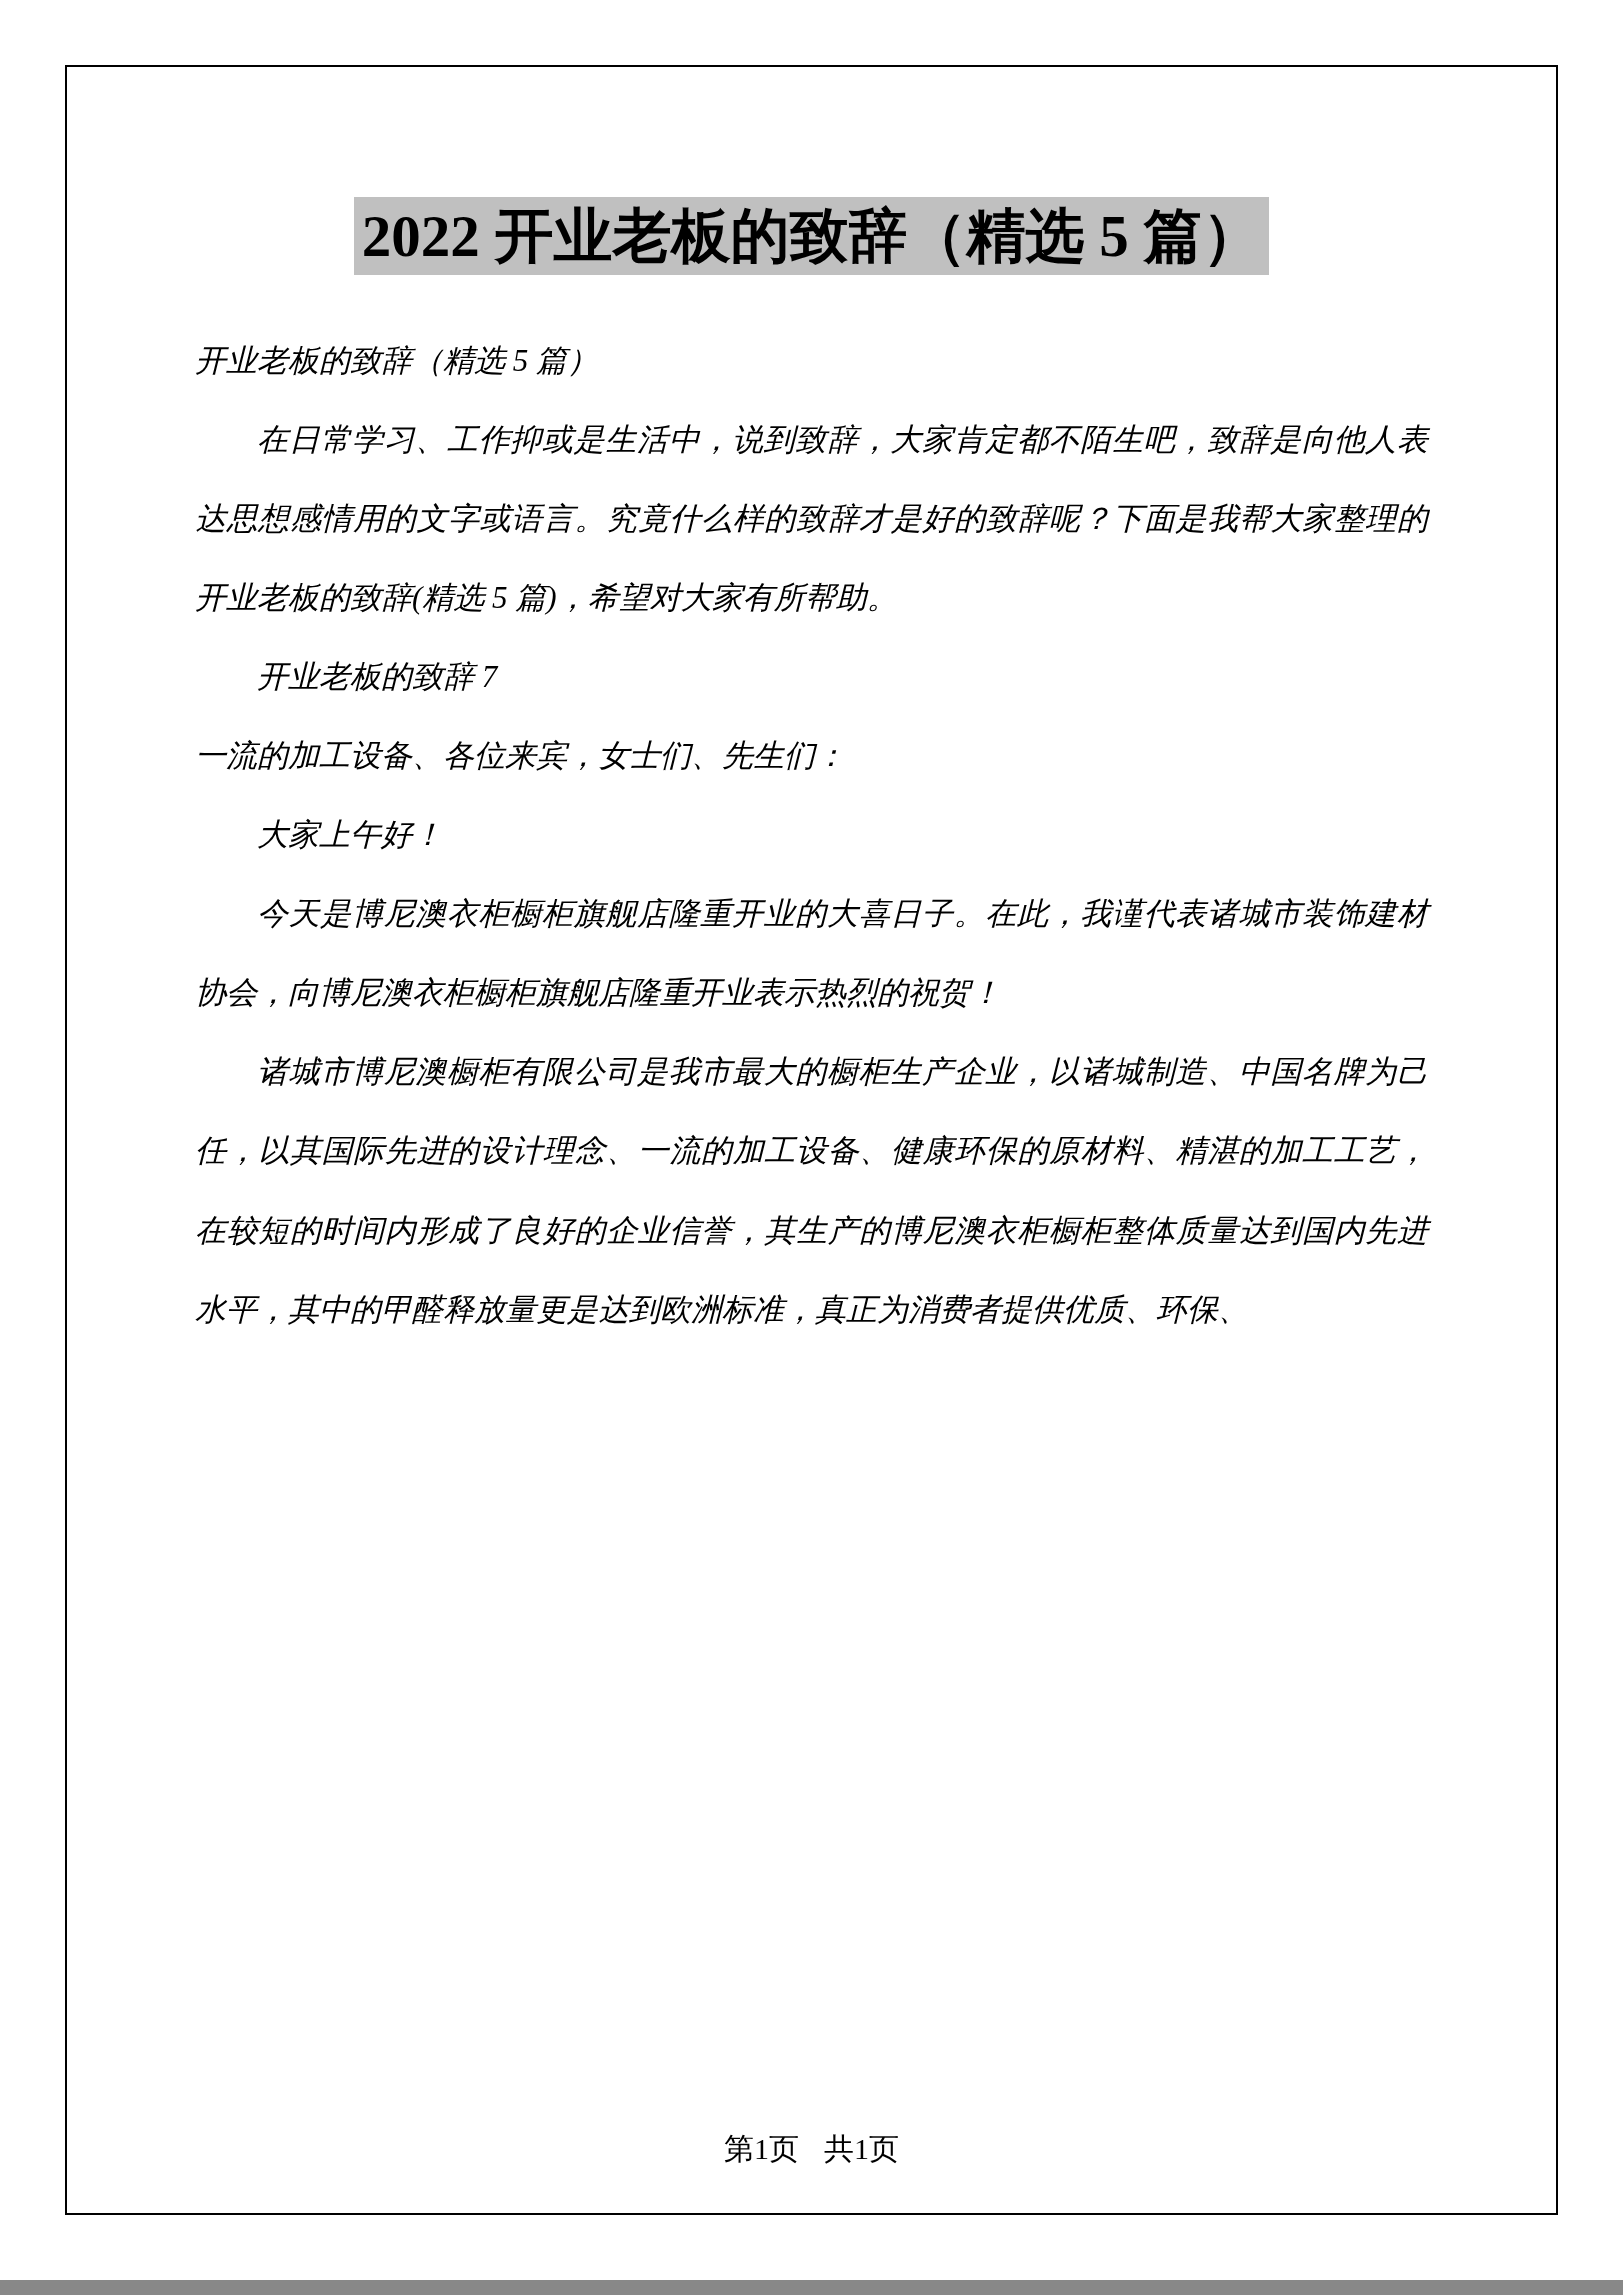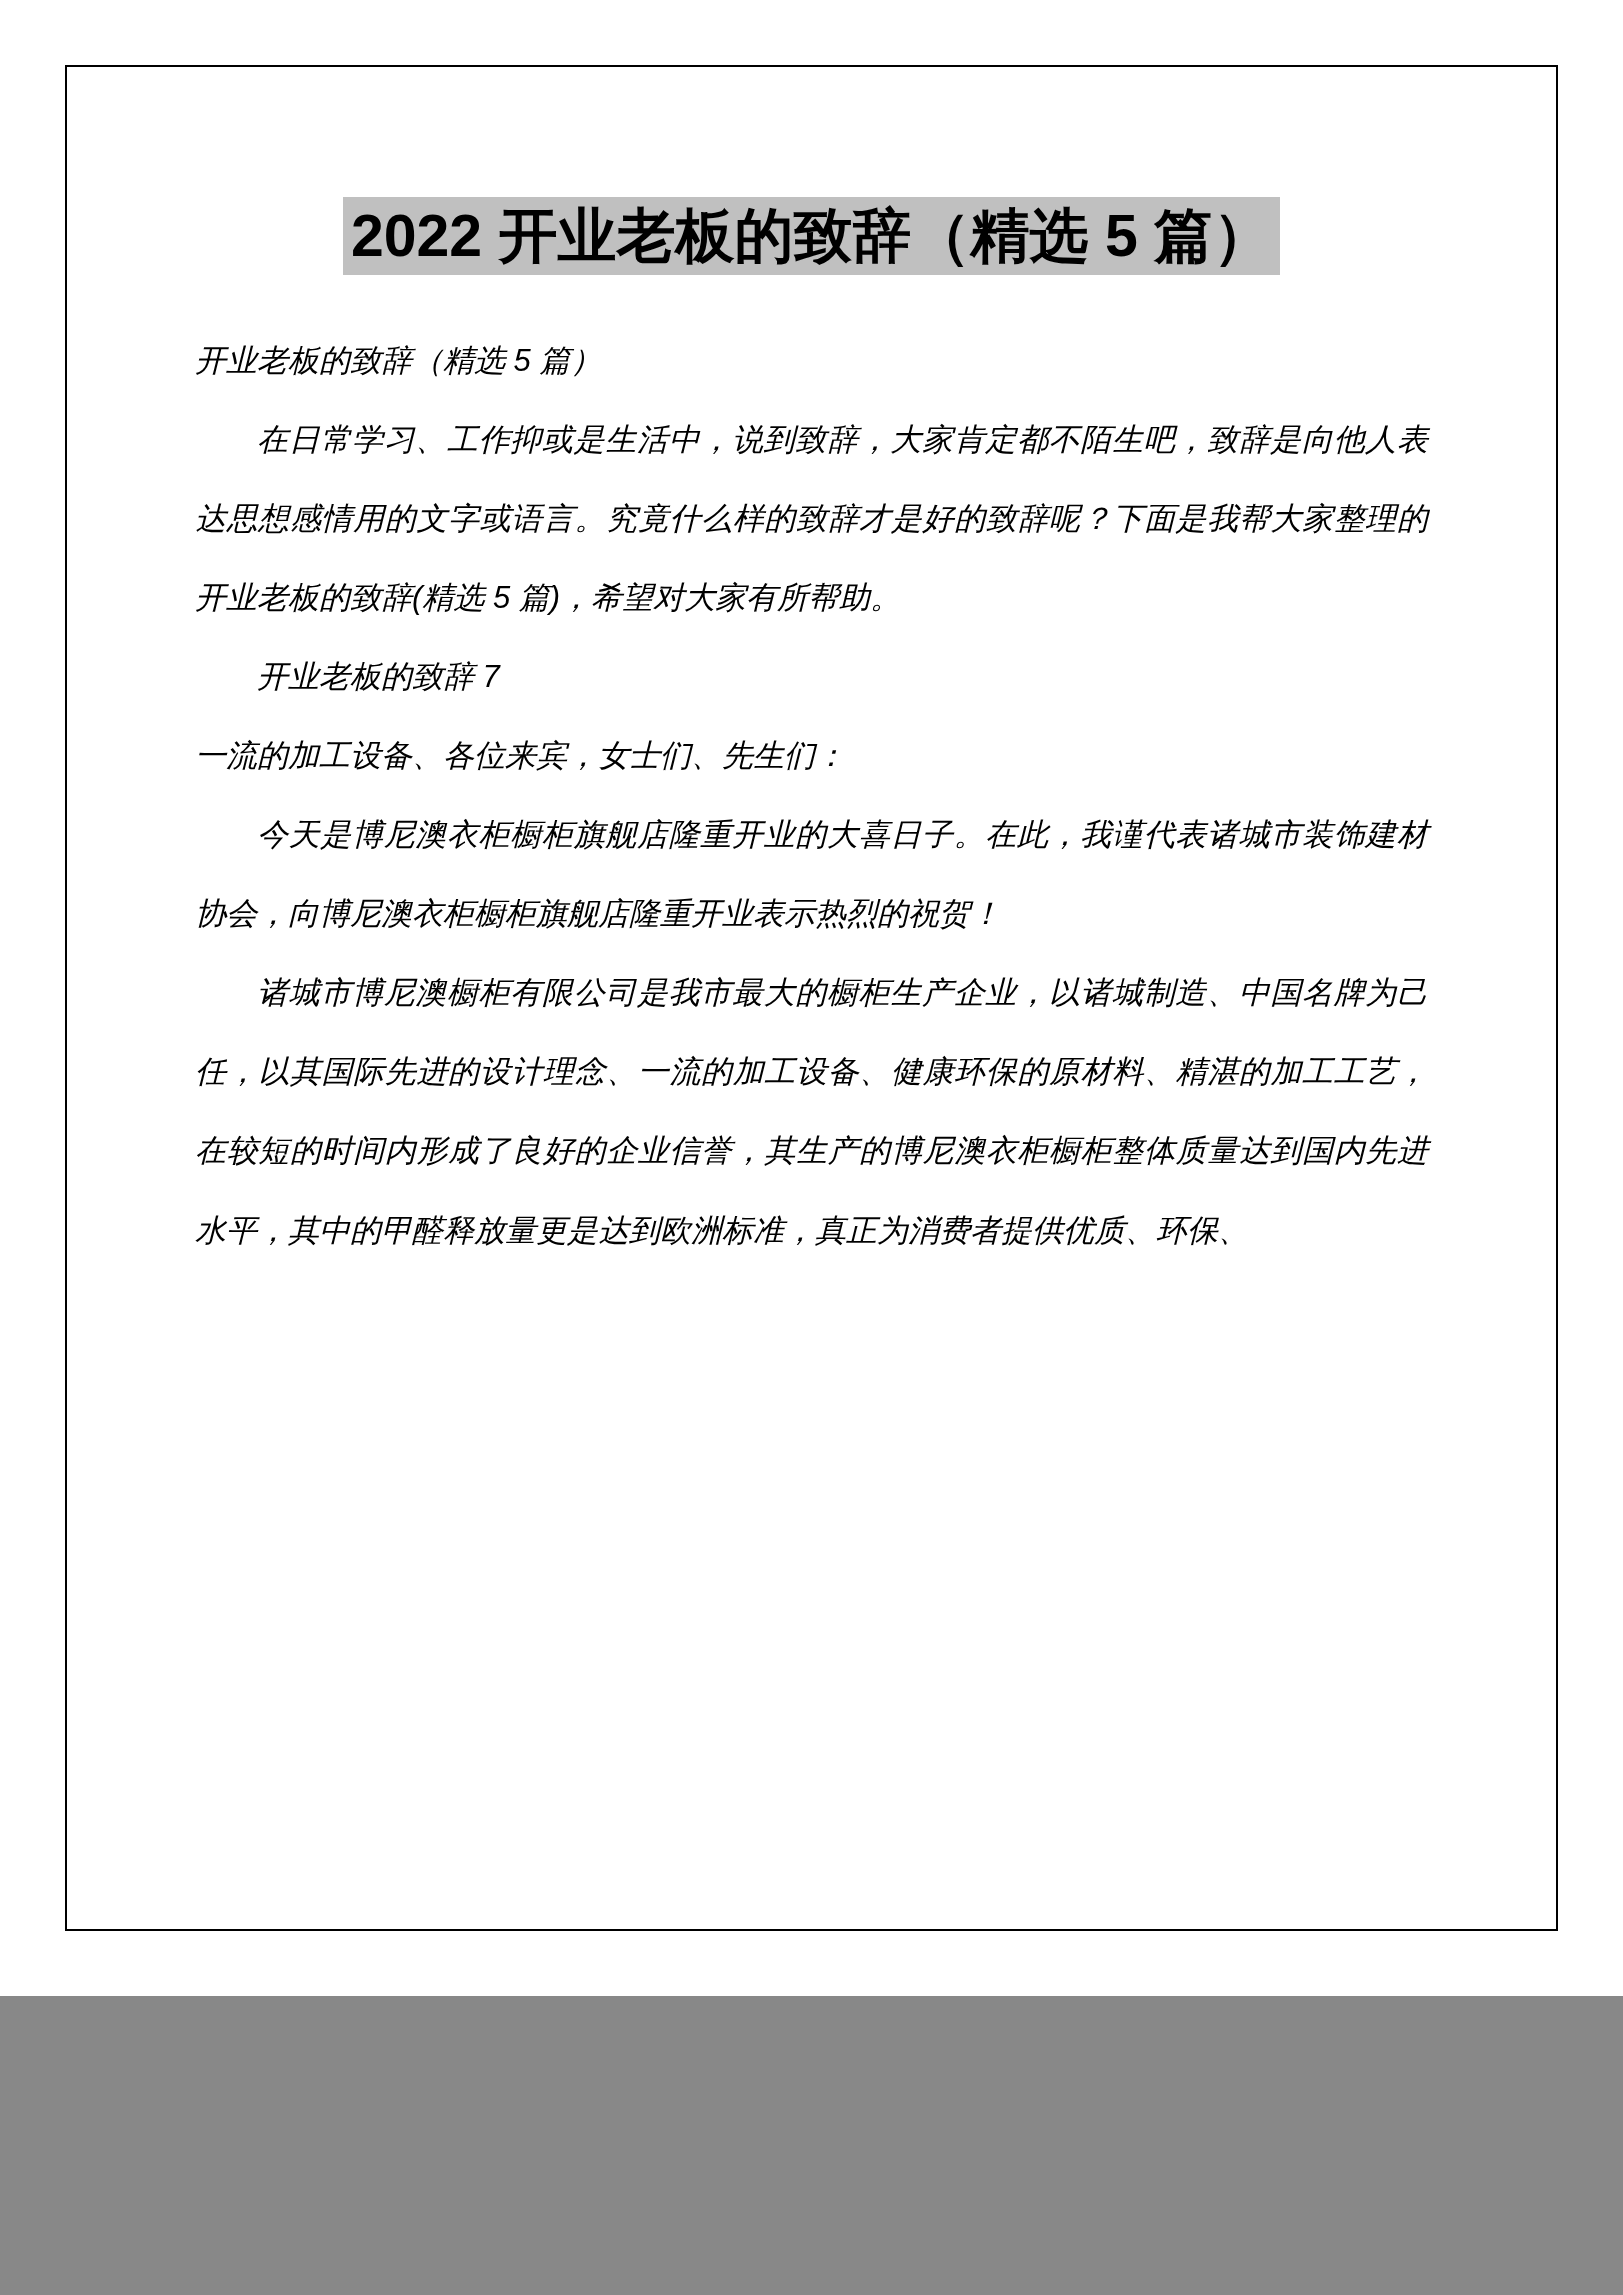--- a/index.html
+++ b/index.html
@@ -1,21 +1,21 @@
 <!DOCTYPE html>
 <html style="font-size:9px"><head>
 <meta charset="utf-8">
 <style>
   html,body{margin:0;padding:0;background:#888;}
   .page{
     position:relative;
-    width:1623px;height:1996px;
+    width:1623px;height:2280px;
     background:#ffffff;
     color:#000;
-    font-family:Liberation Sans, sans-serif;
+    font-family:Liberation Serif, serif;
     overflow:hidden;
   }
   .frame{
     position:absolute;
     left:65px;top:65px;right:65px;bottom:65px;
     border:2.8px solid #000;
     box-sizing:border-box;
   }
   .content{
     padding:130px 128px 0 128px;
@@ -60,20 +60,21 @@
 
 <div class="page" style="background: rgb(255, 255, 255); color: rgb(0, 0, 0);">
   <div class="frame" style="border-color: rgb(0, 0, 0);">
     <div class="content">
       <h1 class="title-line"><span class="hl" style="background: rgb(192, 192, 192);">2022 开业老板的致辞（精选 5 篇）</span></h1>
       <div class="paras" id="paragraphs">
           <p class="para">开业老板的致辞（精选 5 篇）</p>
           <p class="para indent">在日常学习、工作抑或是生活中，说到致辞，大家肯定都不陌生吧，致辞是向他人表达思想感情用的文字或语言。究竟什么样的致辞才是好的致辞呢？下面是我帮大家整理的开业老板的致辞(精选 5 篇)，希望对大家有所帮助。</p>
           <p class="para indent">开业老板的致辞 7</p>
           <p class="para">一流的加工设备、各位来宾，女士们、先生们：</p>
+          <p class="para indent">大家上午好！</p>
           <p class="para indent">今天是博尼澳衣柜橱柜旗舰店隆重开业的大喜日子。在此，我谨代表诸城市装饰建材协会，向博尼澳衣柜橱柜旗舰店隆重开业表示热烈的祝贺！</p>
           <p class="para indent">诸城市博尼澳橱柜有限公司是我市最大的橱柜生产企业，以诸城制造、中国名牌为己任，以其国际先进的设计理念、一流的加工设备、健康环保的原材料、精湛的加工工艺，在较短的时间内形成了良好的企业信誉，其生产的博尼澳衣柜橱柜整体质量达到国内先进水平，其中的甲醛释放量更是达到欧洲标准，真正为消费者提供优质、环保、</p>
         </div>
     </div>
   </div>
   <div class="footer">
     <span>第1页</span><span class="gap"></span><span>共1页</span>
   </div>
 </div>
 

